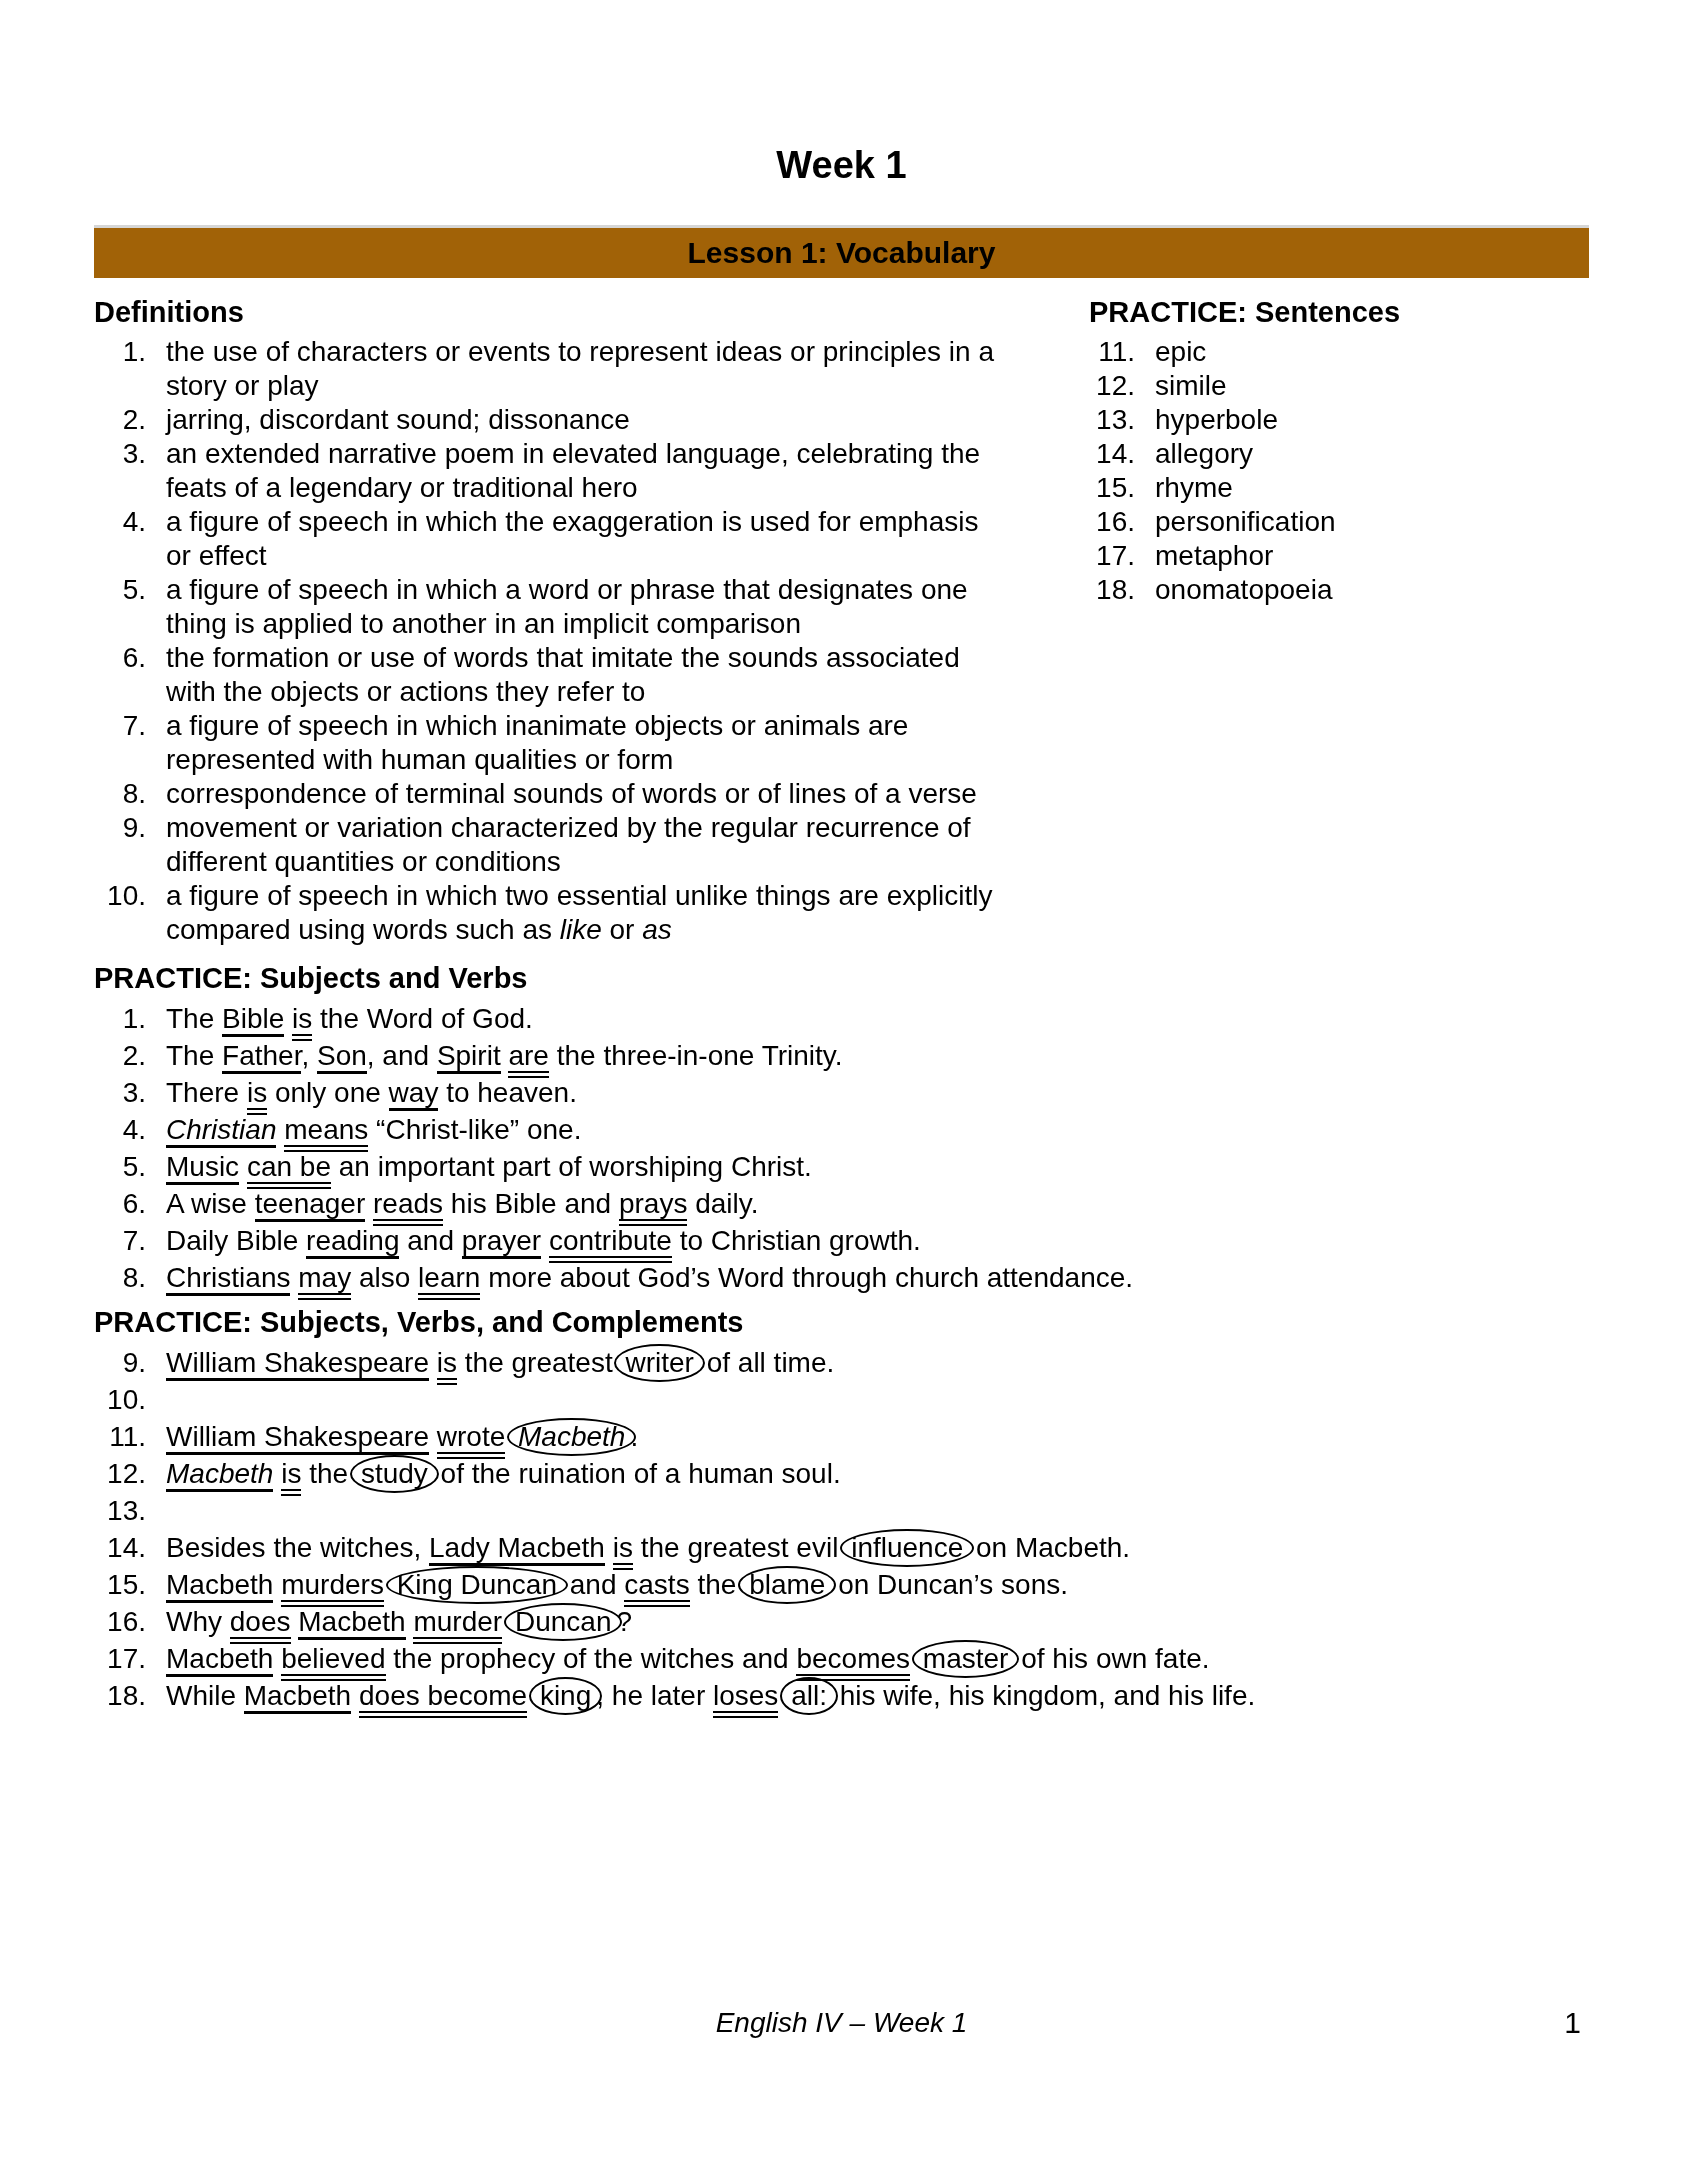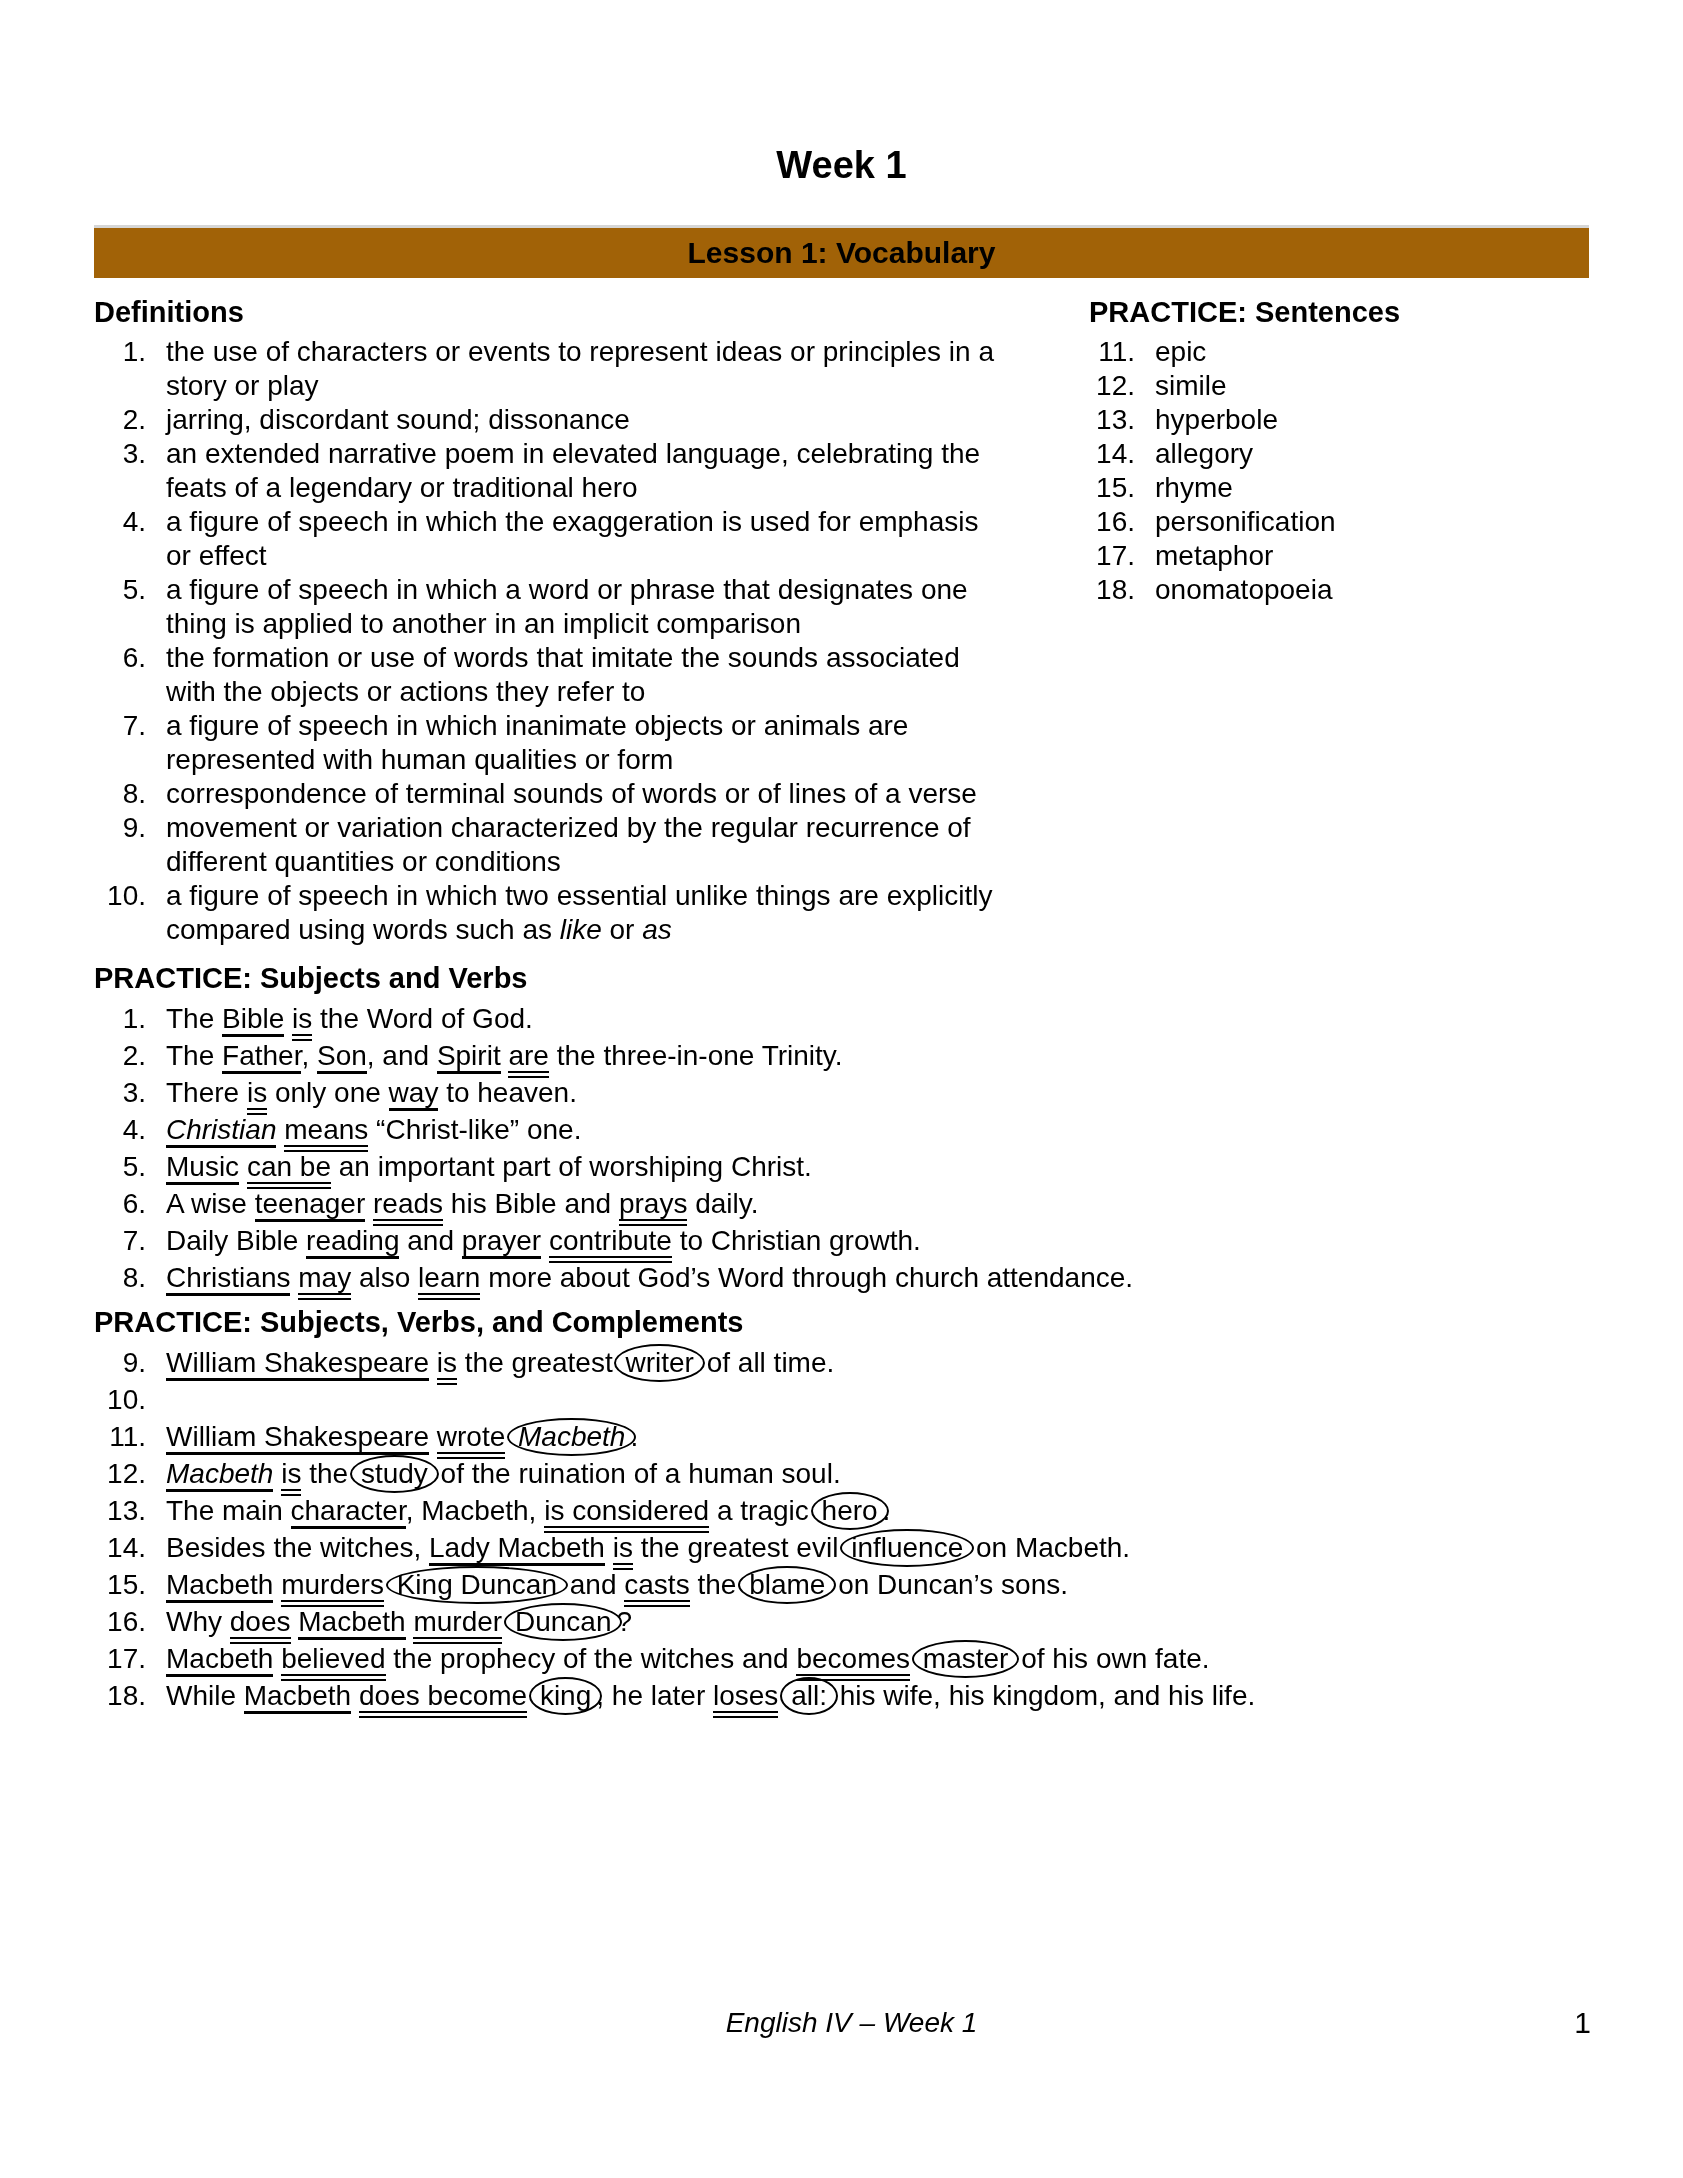--- a/index.html
+++ b/index.html
@@ -64,21 +64,21 @@
   .circle {
     border: 2px solid #000;
     border-radius: 50%;
     padding: 1px 9px 2px 9px;
     margin: 0 -6px;
   }
 
   .footer {
     position: absolute;
     top: 2006px;
-    left: 104px;
+    left: 94px;
     width: 1495px;
     text-align: center;
     font-size: 28px;
     font-style: italic;
     line-height: 34px;
   }
   .footer .pagenum {
     position: absolute;
     right: 8px; top: 0;
     font-style: normal;
@@ -229,21 +229,20 @@
         <div class="row">
           <span class="num">11.</span>
           <span class="txt"><span class="subject">William Shakespeare</span><span> </span><span class="verb">wrote</span><span> </span><span class="circle italic">Macbeth</span><span>.</span></span>
         </div>
         <div class="row">
           <span class="num">12.</span>
           <span class="txt"><span class="subject italic">Macbeth</span><span> </span><span class="verb">is</span><span> the </span><span class="circle">study</span><span> of the ruination of a human soul.</span></span>
         </div>
         <div class="row">
           <span class="num">13.</span>
-          <span class="txt"><span>The main </span><span class="subject">character</span><span>, Macbeth, </span><span class="verb">is considered</span><span> a tragic </span><span class="circle">hero</span><span>.</span></span>
         </div>
         <div class="row">
           <span class="num">14.</span>
           <span class="txt"><span>Besides the witches, </span><span class="subject">Lady Macbeth</span><span> </span><span class="verb">is</span><span> the greatest evil </span><span class="circle">influence</span><span> on Macbeth.</span></span>
         </div>
         <div class="row">
           <span class="num">15.</span>
           <span class="txt"><span class="subject">Macbeth</span><span> </span><span class="verb">murders</span><span> </span><span class="circle">King Duncan</span><span> and </span><span class="verb">casts</span><span> the </span><span class="circle">blame</span><span> on Duncan’s sons.</span></span>
         </div>
         <div class="row">

